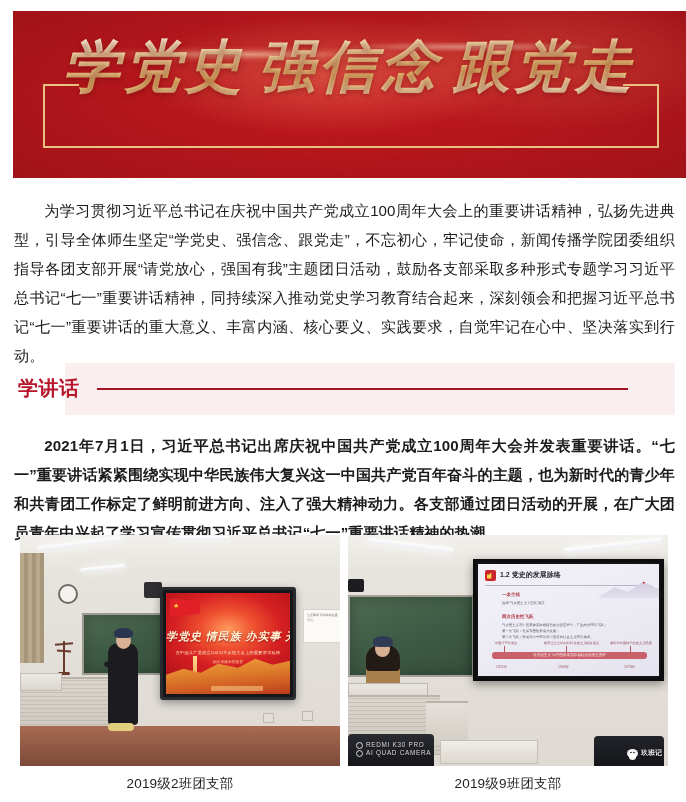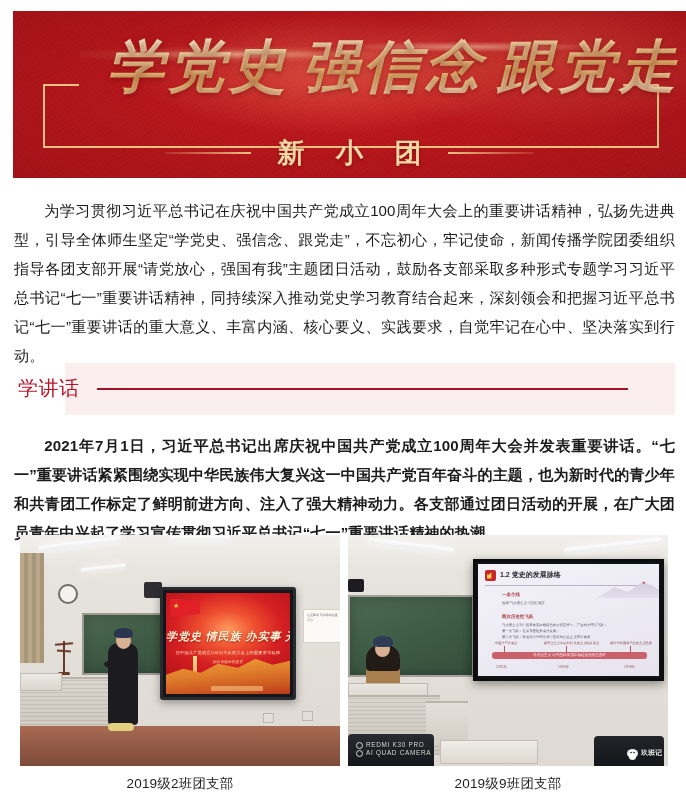--- a/index.html
+++ b/index.html
@@ -70,21 +70,21 @@
     height: 2px;
     background: #e9c183;
   }
   .bracket::before { left: 0; }
   .bracket::after  { right: 0; }
 
   .banner-title {
     position: absolute;
     left: 0; right: 0;
     top: 18px;
-    text-align: right;
+    text-align: center;
     font-family: "Liberation Serif", "DejaVu Serif", serif;
     font-size: 57px;
     font-weight: bold;
     font-style: italic;
     letter-spacing: 4px;
     white-space: nowrap;
     background: linear-gradient(178deg, #fff6dd 4%, #f3d79a 32%, #e4b86a 58%, #f7e3b4 78%, #d9a košik 100%);
     background: linear-gradient(178deg, #fffaf0 4%, #f5dda8 30%, #e6bb6d 58%, #f9e8bd 80%, #dcae66 100%);
     -webkit-background-clip: text;
     background-clip: text;
@@ -153,21 +153,21 @@
     top: 0;
     width: 610px;
     height: 52px;
     background: #faeeef;
   }
   .section-head .head-text {
     position: absolute;
     left: 18px;
     top: 12px;
     font-size: 20px;
-    font-weight: normal;
+    font-weight: bold;
     color: #b8152b;
     letter-spacing: 0.5px;
     z-index: 2;
     white-space: nowrap;
   }
   .section-head .head-rule {
     position: absolute;
     left: 97px;
     top: 25px;
     width: 531px;
@@ -478,25 +478,20 @@
 <div class="banner-wrap">
   <div class="banner-bg"></div>
   <div class="banner-grain"></div>
   <div class="banner-flare"></div>
   <div class="bracket"></div>
 
   <div class="banner-title">
     <span>学党史</span><span>强信念</span><span>跟党走</span>
   </div>
 
-  <div class="banner-sub-row">
-    <div class="sub-dash"></div>
-    <div class="banner-sub">新 小 团</div>
-    <div class="sub-dash right"></div>
-  </div>
 </div>
 
 <div class="para" id="para1">为学习贯彻习近平总书记在庆祝中国共产党成立100周年大会上的重要讲话精神，弘扬先进典型，引导全体师生坚定“学党史、强信念、跟党走”，不忘初心，牢记使命，新闻传播学院团委组织指导各团支部开展“请党放心，强国有我”主题团日活动，鼓励各支部采取多种形式专题学习习近平总书记“七一”重要讲话精神，同持续深入推动党史学习教育结合起来，深刻领会和把握习近平总书记“七一”重要讲话的重大意义、丰富内涵、核心要义、实践要求，自觉牢记在心中、坚决落实到行动。</div>
 
 <div class="section-head">
   <div class="pink-block"></div>
   <div class="head-text">学讲话</div>
   <div class="head-rule"></div>
 </div>
 

